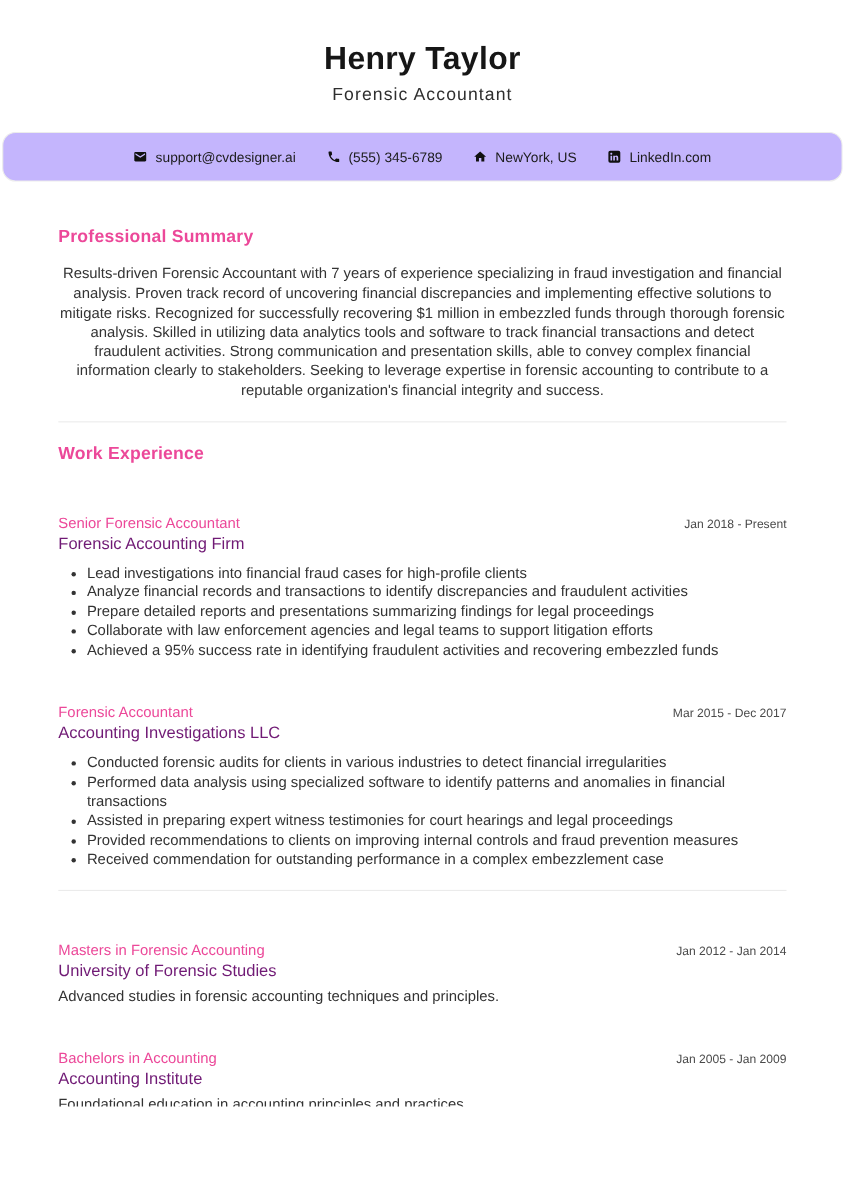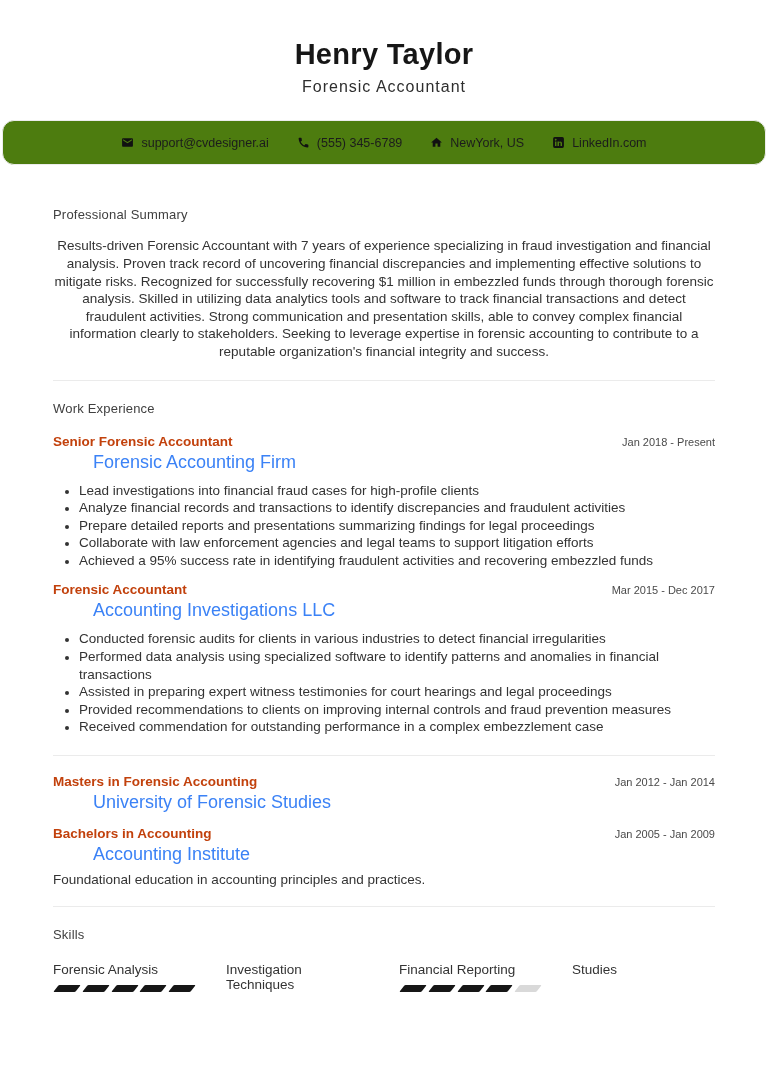--- a/index.html
+++ b/index.html
@@ -14,40 +14,40 @@
   
   .header { text-align: center; padding-top: 38px; }
   .person-name { font-size: 29px; font-weight: 700; color: #161616; line-height: 1.15; letter-spacing: 0.3px; }
   .person-title { font-size: 16px; color: #2e2e2e; letter-spacing: 1px; margin-top: 7px; }
 
   
   .contact-bar {
     margin: 24px 2px 0 2px; height: 45px;
     border: 1px solid #ececec; border-radius: 12px;
     display: flex; align-items: center; justify-content: center; gap: 28px;
-    font-size: 12.5px; color: #1c1c1c; background: #4d7c0f;
+    font-size: 12.5px; color: #1c1c1c; background: #c4b5fd;
   }
   .contact-item { display: inline-flex; align-items: center; gap: 7px; }
   .contact-item svg { width: 13px; height: 13px; fill: #111111; flex: none; }
 
   
   .content { padding: 0 53px; }
-  .section-heading { font-size: 13px; font-weight: 400; color: #404040; letter-spacing: 0.2px; }
+  .section-heading { font-size: 16px; font-weight: 700; color: #ec4899; letter-spacing: 0.2px; }
   .summary-section .section-heading { margin-top: 42px; }
   .summary-text { margin-top: 15px; font-size: 13.5px; line-height: 17.6px; color: #333333; text-align: center; }
   .divider { border-top: 1px solid #ebebeb; margin-top: 19px; }
   .section-block .section-heading { margin-top: 20px; }
 
   
   .entry { margin-top: 18px; }
   .entry + .entry { margin-top: 13px; }
   .entry-header { display: flex; justify-content: space-between; align-items: baseline; }
-  .entry-title { font-size: 13.5px; font-weight: 700; color: #c2410c; }
+  .entry-title { font-size: 13.5px; font-weight: 400; color: #ec4899; margin-top: 28px; }
   .entry-dates { font-size: 11px; color: #4a4a4a; white-space: nowrap; }
-  .entry-sub { font-size: 18px; color: #3b82f6; margin-top: 3px; margin-left: 40px; }
+  .entry-sub { font-size: 15px; color: #701a75; margin-top: 3px; }
   .entry-desc { font-size: 13.5px; color: #333333; margin-top: 7px; }
   .bullets { margin: 9px 0 0 0; padding-left: 26px; list-style: disc; }
   .bullets li { font-size: 13.5px; line-height: 17.6px; color: #333333; }
   .bullets li::marker { color: #333333; font-size: 0.9em; }
 
   
   .skills-grid {
     display: grid; grid-template-columns: 1fr 1fr 1fr 1fr;
     column-gap: 30px; row-gap: 6px; margin-top: 20px;
   }
@@ -141,20 +141,21 @@
     <div class="divider"></div>
 
     <section class="section-block">
 
       <div class="entry">
         <div class="entry-header">
           <span class="entry-title">Masters in Forensic Accounting</span>
           <span class="entry-dates">Jan 2012 - Jan 2014</span>
         </div>
         <div class="entry-sub">University of Forensic Studies</div>
+        <div class="entry-desc">Advanced studies in forensic accounting techniques and principles.</div>
       </div>
 
       <div class="entry">
         <div class="entry-header">
           <span class="entry-title">Bachelors in Accounting</span>
           <span class="entry-dates">Jan 2005 - Jan 2009</span>
         </div>
         <div class="entry-sub">Accounting Institute</div>
         <div class="entry-desc">Foundational education in accounting principles and practices.</div>
       </div>

